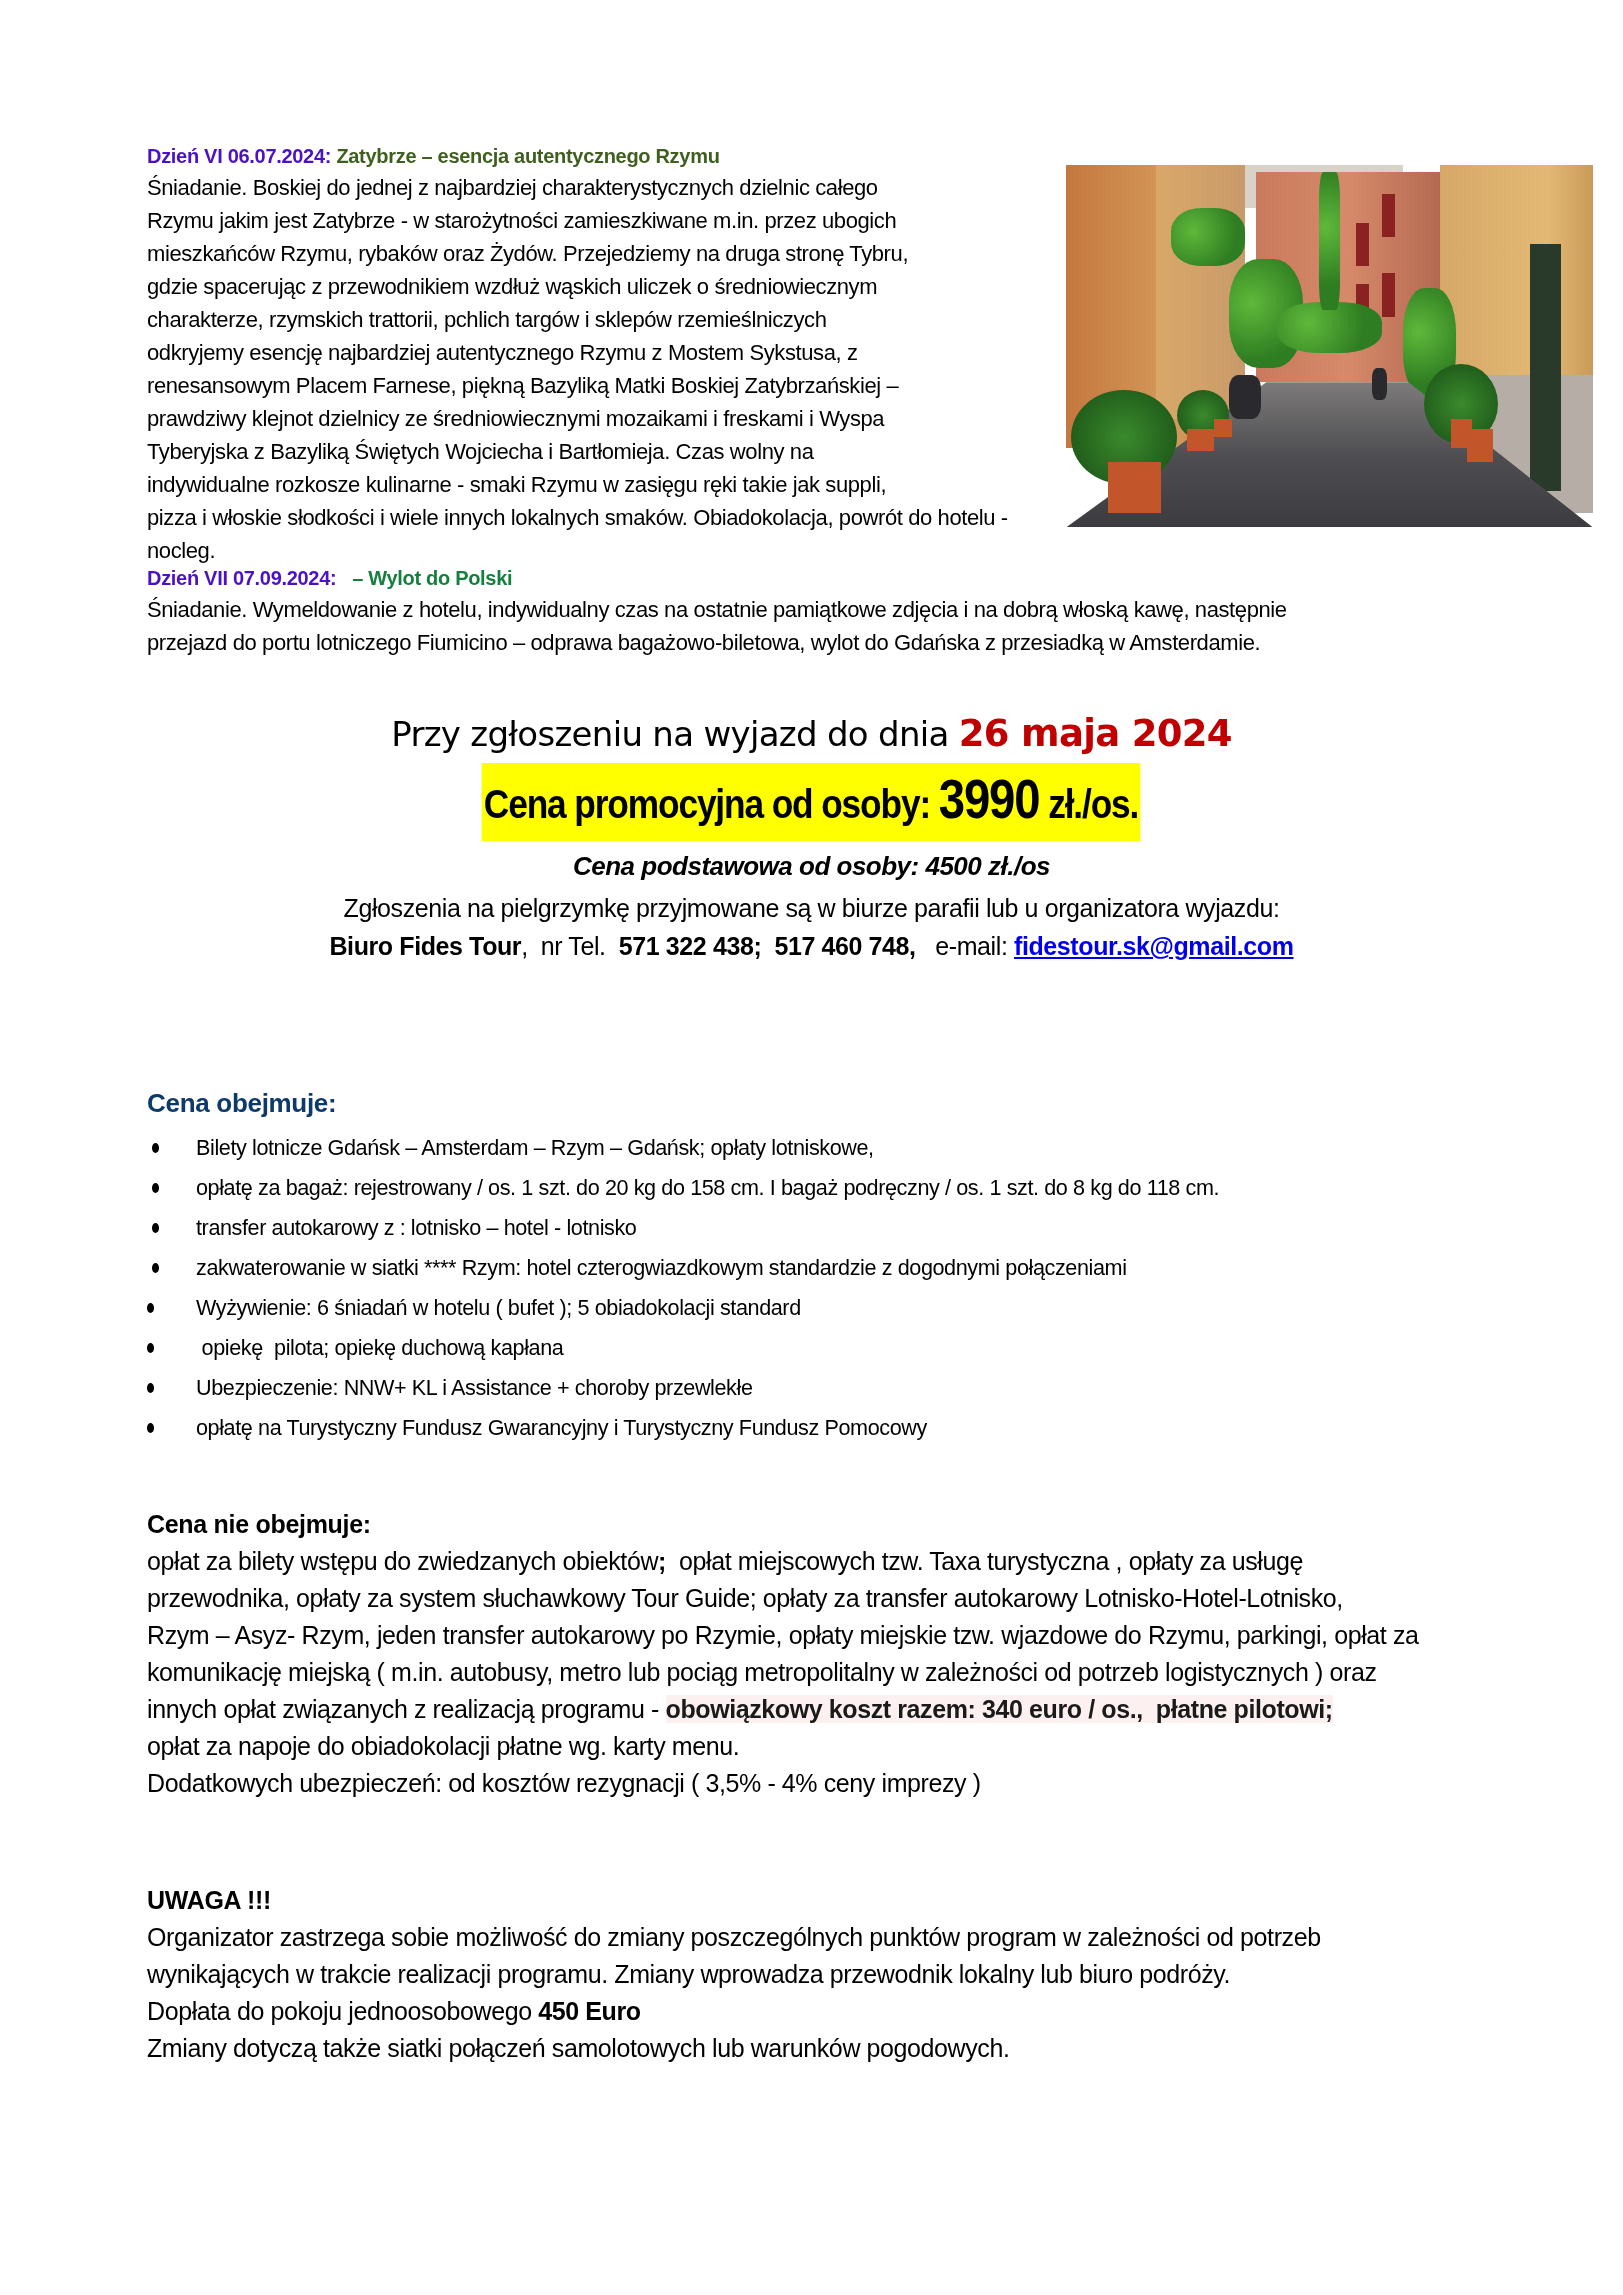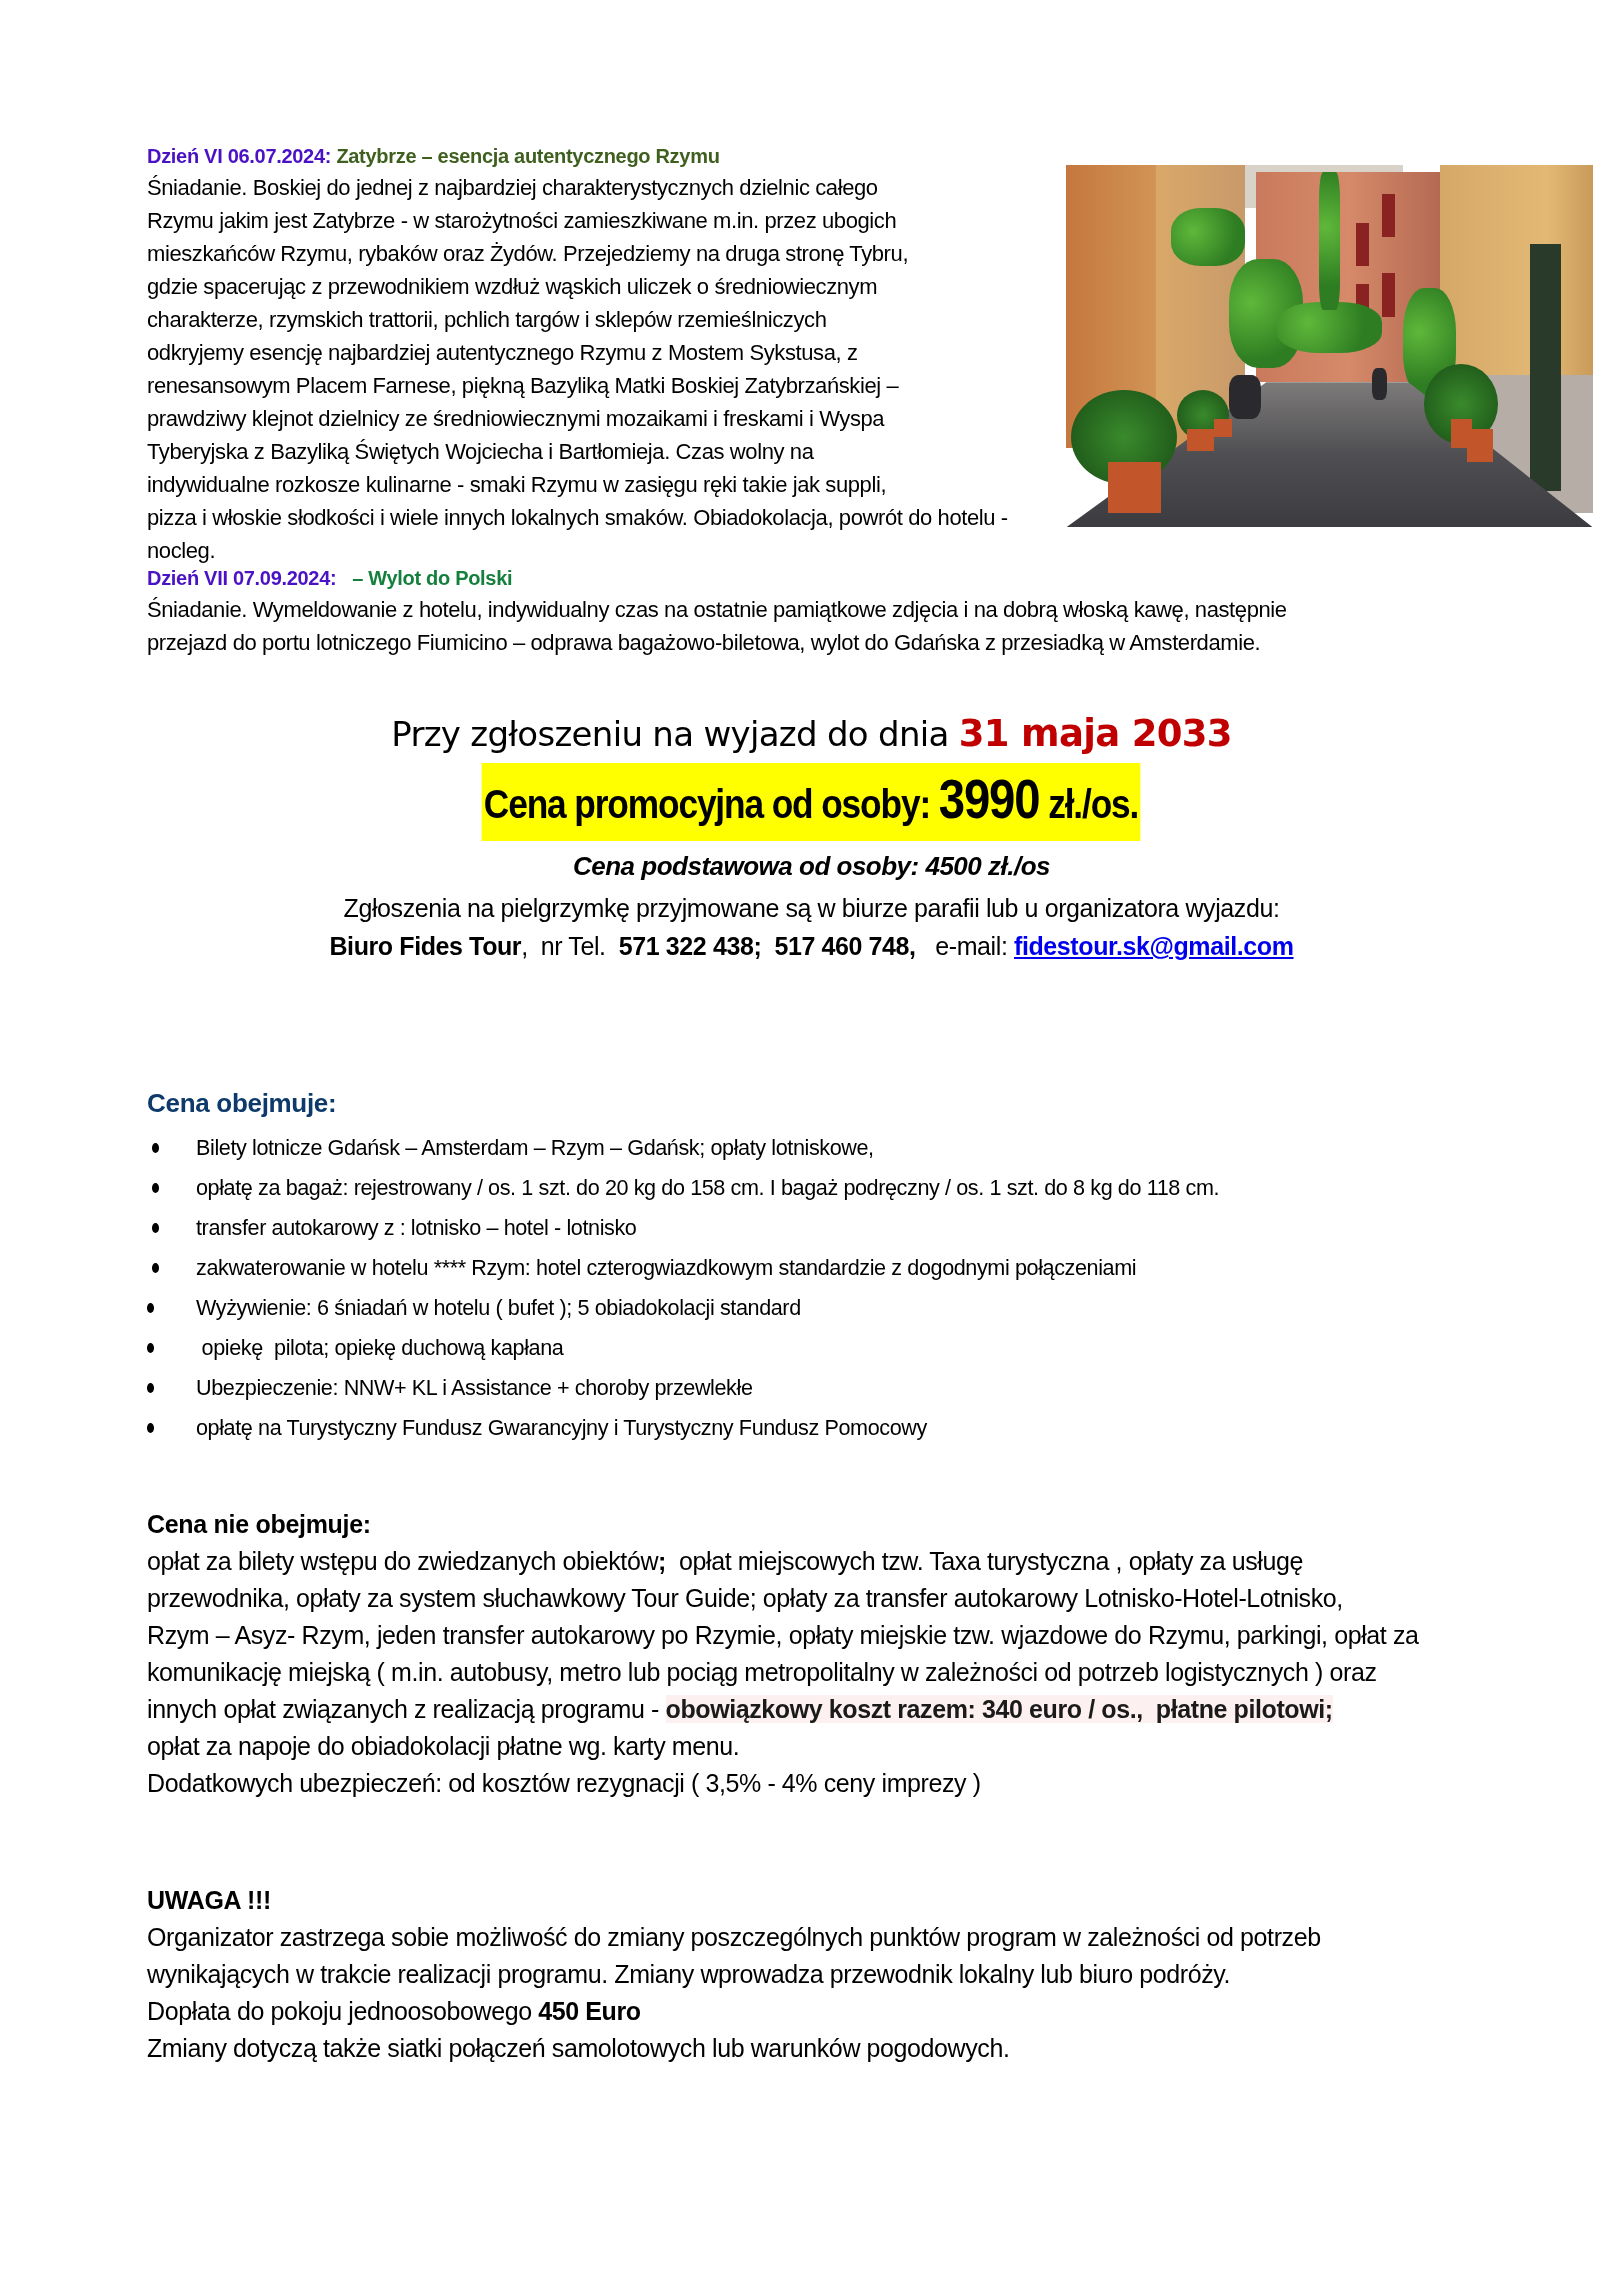--- a/index.html
+++ b/index.html
@@ -248,39 +248,39 @@
       <span class="day-title-red" style="white-space:pre;">  – Wylot do Polski</span>
     </div>
     <div class="txt">
       <div>Śniadanie. Wymeldowanie z hotelu, indywidualny czas na ostatnie pamiątkowe zdjęcia i na dobrą włoską kawę, następnie</div>
       <div>przejazd do portu lotniczego Fiumicino – odprawa bagażowo-biletowa, wylot do Gdańska z przesiadką w Amsterdamie.</div>
     </div>
   </section>
 
   <section id="promo">
     <div class="promo-line1">
-      <span style="white-space:pre;">Przy zgłoszeniu na wyjazd do dnia </span><span class="deadline">31 maja 2033</span>
+      <span style="white-space:pre;">Przy zgłoszeniu na wyjazd do dnia </span><span class="deadline">26 maja 2024</span>
     </div>
     <div>
       <span class="promo-price">
         <span style="white-space:pre;">Cena promocyjna od osoby: </span><span class="amount">3990</span><span style="white-space:pre;"> zł./os.</span>
       </span>
     </div>
     <div class="promo-base">Cena podstawowa od osoby:  4500 zł./os</div>
     <div class="promo-info">Zgłoszenia na pielgrzymkę przyjmowane są w biurze parafii lub u  organizatora  wyjazdu:</div>
     <div class="promo-contact" style="white-space:pre;"><b>Biuro Fides Tour</b><span>,  nr Tel.  </span><b>571 322 438;  517 460 748,</b><span>   e-mail: </span><a class="email-link">fidestour.sk@gmail.com</a></div>
   </section>
 
   <section id="included">
     <div class="section-title-blue">Cena obejmuje:</div>
     <ul class="bullets">
       <li><span class="bullet"></span><span>Bilety lotnicze Gdańsk – Amsterdam – Rzym – Gdańsk;   opłaty lotniskowe,</span></li>
       <li><span class="bullet"></span><span>opłatę za bagaż: rejestrowany / os. 1 szt. do 20 kg do 158 cm. I bagaż podręczny / os. 1 szt. do 8 kg do 118 cm.</span></li>
       <li><span class="bullet"></span><span>transfer autokarowy z : lotnisko – hotel - lotnisko</span></li>
-      <li><span class="bullet"></span><span>zakwaterowanie w hotelu **** Rzym: hotel czterogwiazdkowym standardzie z dogodnymi połączeniami</span></li>
+      <li><span class="bullet"></span><span>zakwaterowanie w siatki **** Rzym: hotel czterogwiazdkowym standardzie z dogodnymi połączeniami</span></li>
       <li class="shift"><span class="bullet"></span><span>Wyżywienie: 6 śniadań w hotelu ( bufet ); 5  obiadokolacji standard</span></li>
       <li class="shift"><span class="bullet"></span><span style="white-space:pre;"> opiekę  pilota; opiekę duchową kapłana</span></li>
       <li class="shift"><span class="bullet"></span><span>Ubezpieczenie: NNW+ KL i Assistance + choroby przewlekłe</span></li>
       <li class="shift"><span class="bullet"></span><span>opłatę na Turystyczny Fundusz Gwarancyjny i Turystyczny Fundusz Pomocowy</span></li>
     </ul>
   </section>
 
   <section id="excluded">
     <div class="section-title-black">Cena nie obejmuje:</div>
     <div class="para">

